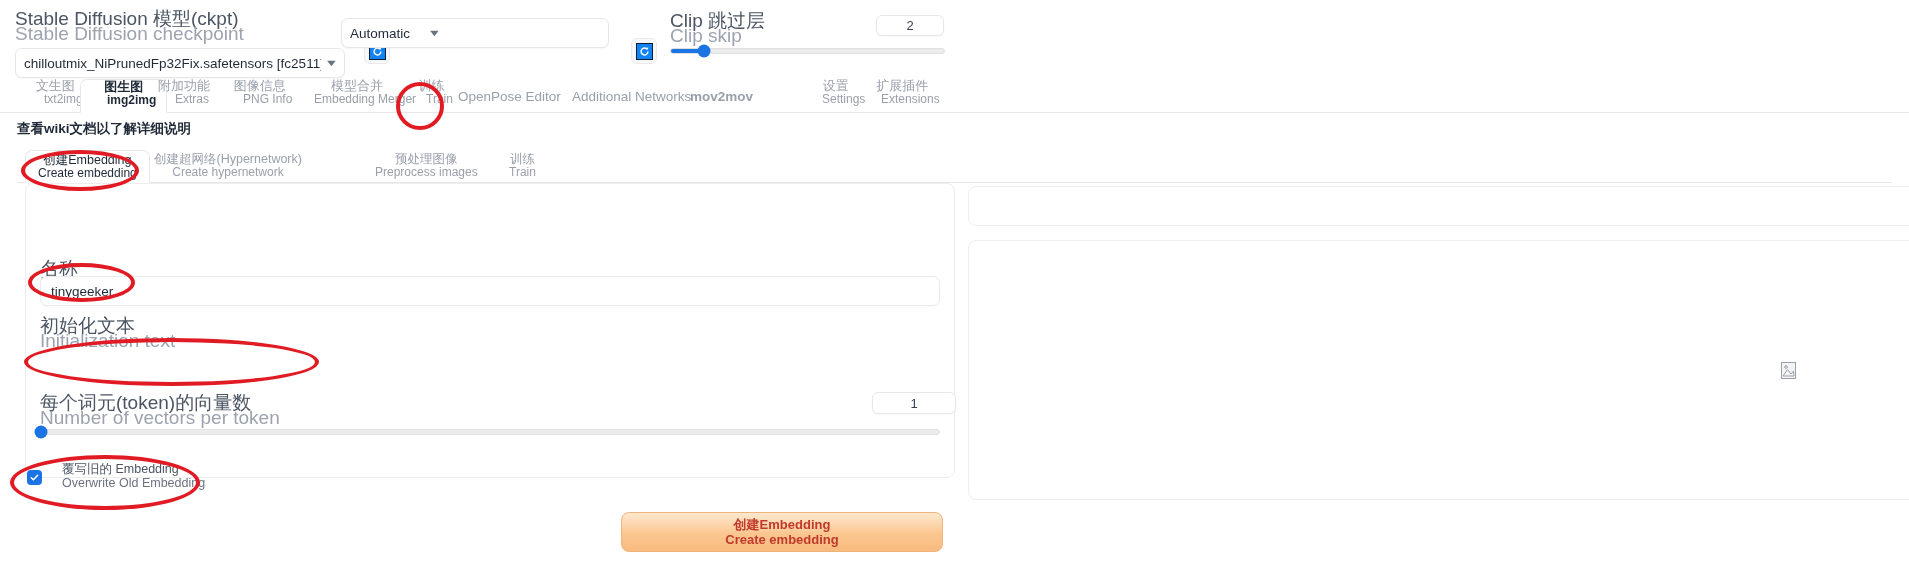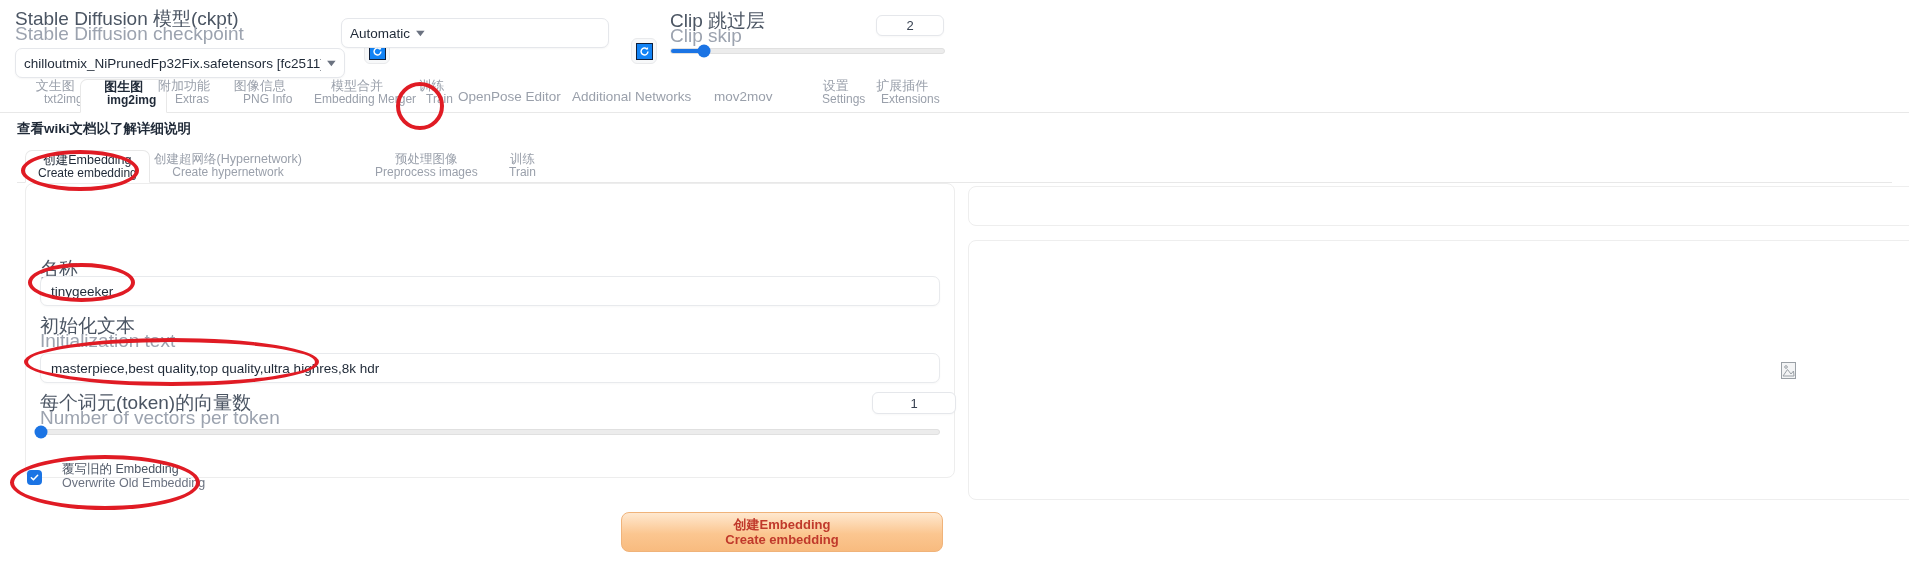--- a/index.html
+++ b/index.html
@@ -86,20 +86,21 @@
     border: 1px solid #e5e7eb;
     border-radius: 7px;
     background: #ffffff;
     box-shadow: 0 1px 2px rgba(0,0,0,0.04);
     display: flex;
     align-items: center;
     padding: 0 8px;
     box-sizing: border-box;
     font-size: 13.5px;
     color: #1f2937;
+    gap: 14px;
   }
 
   .clip-group { position: absolute; left: 670px; top: 13px; }
   .slider-track {
     position: relative;
     width: 275px;
     height: 6px;
     border-radius: 4px;
     background: #ececec;
     border: 1px solid #e0e0e0;
@@ -393,21 +394,21 @@
     <div class="tab" style="left:400px;">
       <span class="cn">训练</span>
       <span class="en">Train</span>
     </div>
     <div class="tab single" style="left:448px; top:2px;">
       <span class="cn">OpenPose Editor</span>
     </div>
     <div class="tab single" style="left:562px; top:2px;">
       <span class="cn">Additional Networks</span>
     </div>
-    <div class="tab single" style="left:704px; top:2px;">
+    <div class="tab single" style="left:680px; top:2px;font-weight:bold;">
       <span class="cn">mov2mov</span>
     </div>
     <div class="tab" style="left:796px;">
       <span class="cn">设置</span>
       <span class="en">Settings</span>
     </div>
     <div class="tab" style="left:855px;">
       <span class="cn">扩展插件</span>
       <span class="en">Extensions</span>
     </div>
@@ -444,23 +445,20 @@
     </div>
     <div class="form-row inp" style="top:92px;">
       <span>tinygeeker</span>
     </div>
 
     <div class="form-row" style="top:134px;">
       <div class="field-label">
         <div class="cn">初始化文本</div>
         <div class="en">Initialization text</div>
       </div>
-    </div>
-    <div class="form-row inp" style="top:169px;">
-      <span>masterpiece,best quality,top quality,ultra highres,8k hdr</span>
     </div>
 
     <div class="form-row" style="top:211px;">
       <div class="field-label">
         <div class="cn">每个词元(token)的向量数</div>
         <div class="en">Number of vectors per token</div>
       </div>
     </div>
     <div class="num-box" style="left:846px; top:208px; width:84px; height:22px;">
       <span>1</span>

